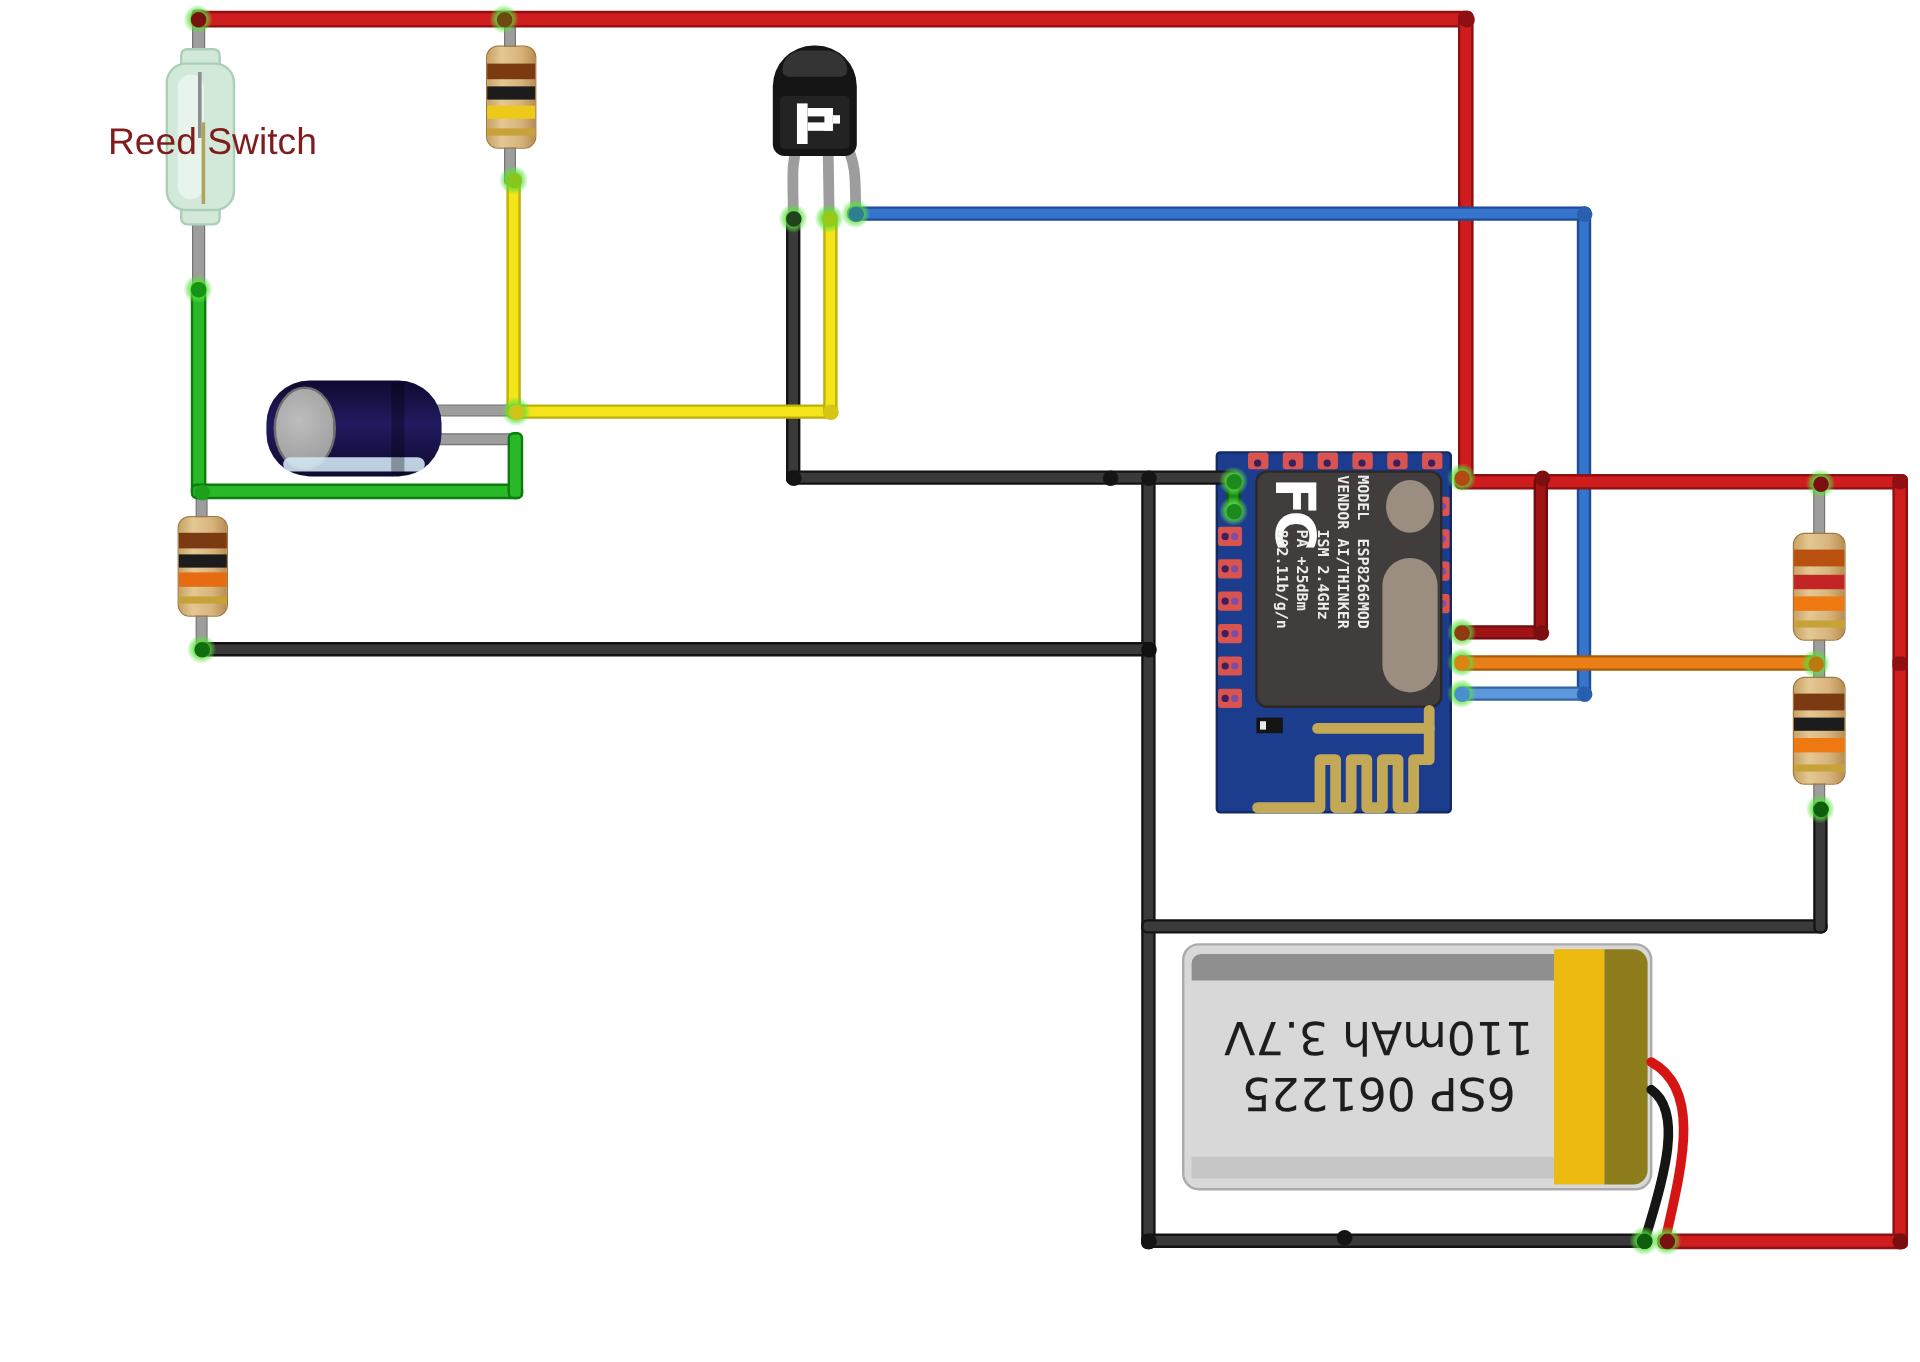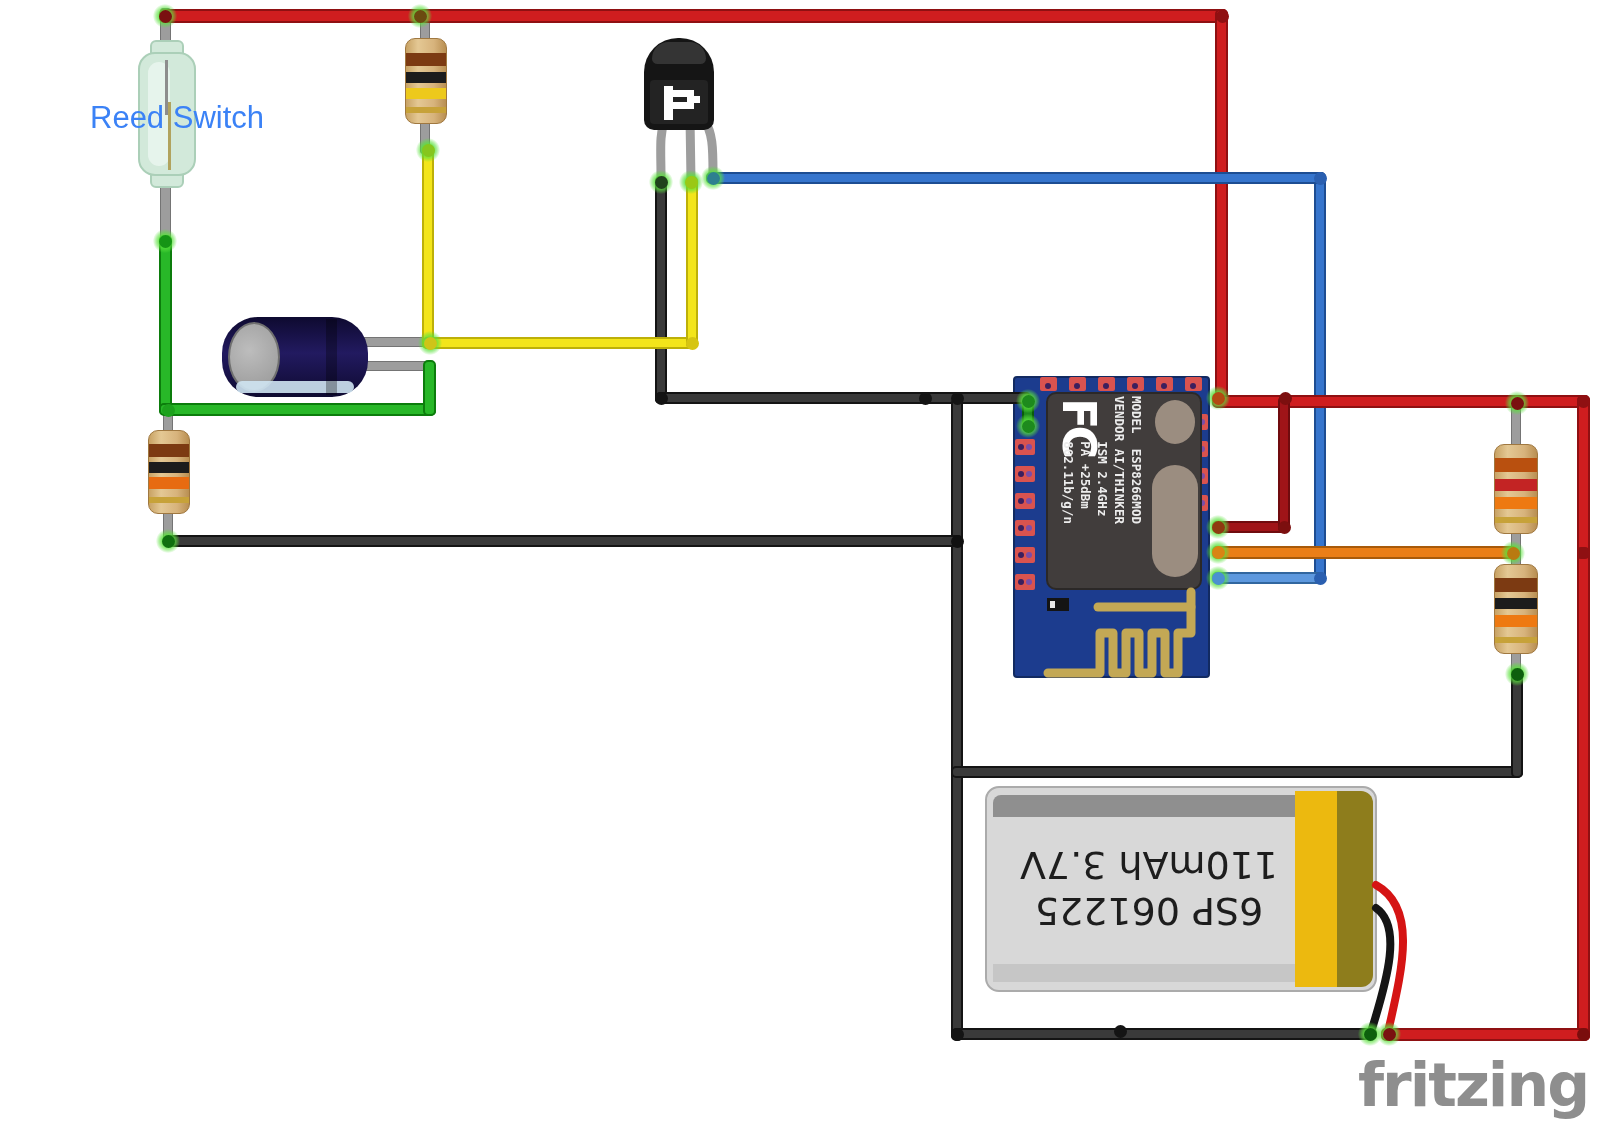--- a/index.html
+++ b/index.html
@@ -299,16 +299,14 @@
   <div class="ring" style="left:1517px;top:674px;"></div>
     <div class="dot" style="left:1517px;top:674px;background:#0d5f0d;"></div>
   <div class="bend" style="left:1583px;top:553px;background:#8f1012;"></div>
   <div class="dot" style="left:1583px;top:401px;background:#8f1012;"></div>
   <div class="dot" style="left:1583px;top:1034px;background:#7a0d0d;"></div>
   <div class="ring" style="left:1370px;top:1034px;"></div>
     <div class="dot" style="left:1370px;top:1034px;background:#0d5f0d;"></div>
   <div class="ring" style="left:1389px;top:1034px;"></div>
     <div class="dot" style="left:1389px;top:1034px;background:#7a1010;"></div>
 
-  <div class="abs" style="left:90px;top:100px;z-index:50;font-size:31px;color:#3b82f6;">Reed Switch</div>
-  <div class="abs" style="left:1358px;top:1050px;z-index:50;font-size:60px;font-weight:bold;color:#8e8e8e;
-              font-family:'DejaVu Sans',sans-serif;letter-spacing:-2px;">fritzing</div>
+  <div class="abs" style="left:90px;top:100px;z-index:50;font-size:31px;color:#7f1d1d;">Reed Switch</div>
 </div>
 
 </body></html>

